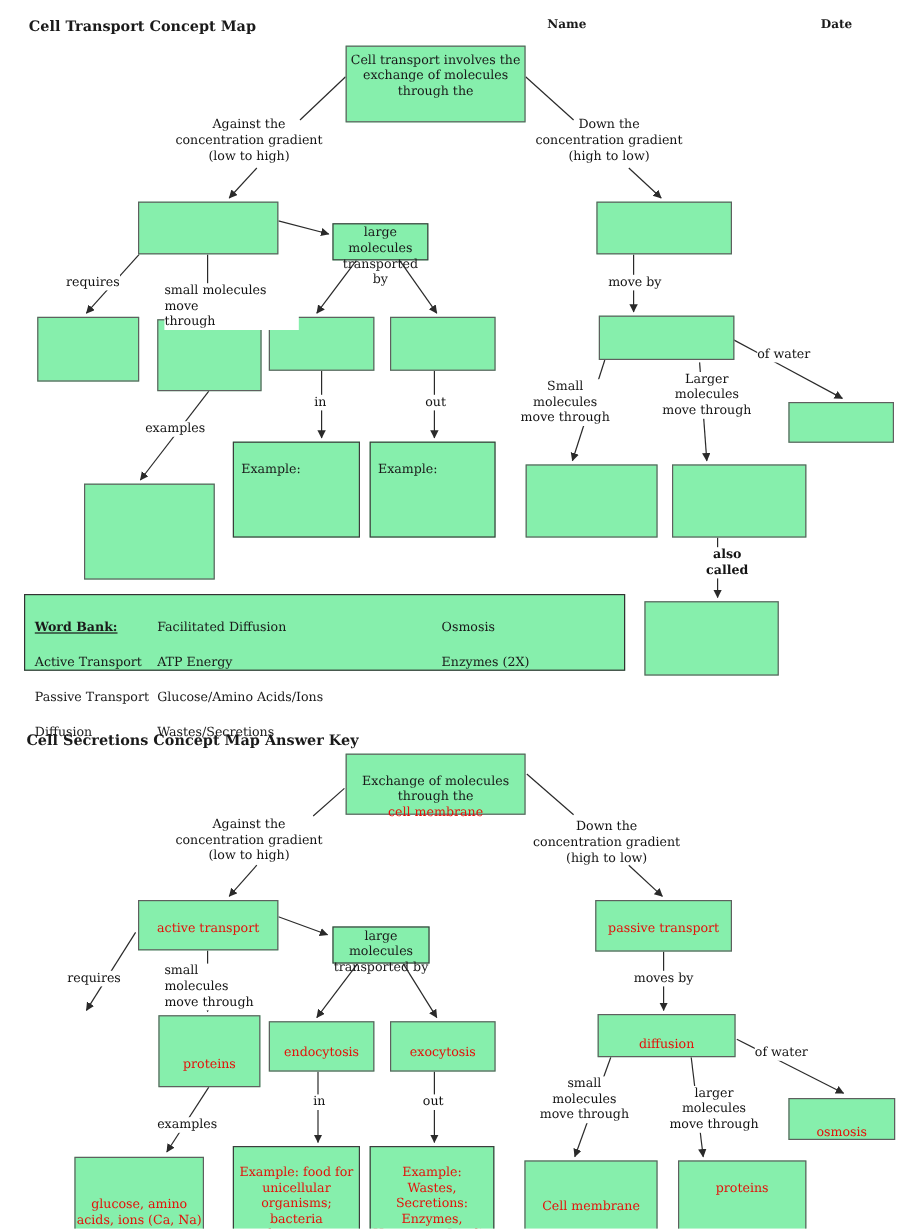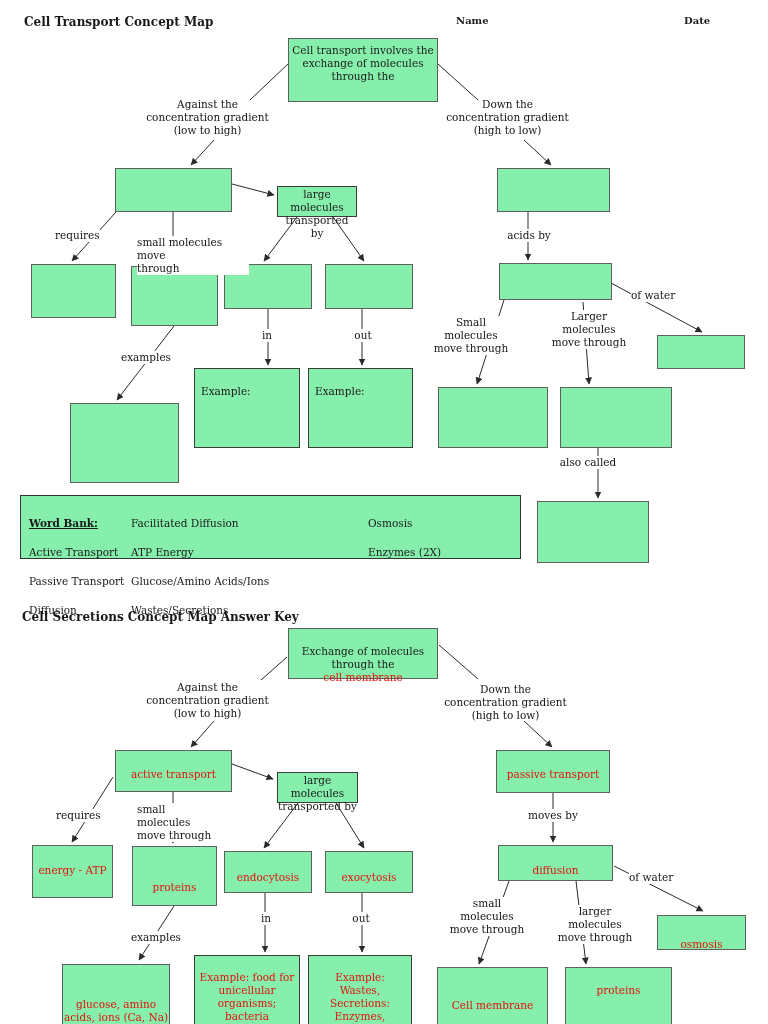--- a/index.html
+++ b/index.html
@@ -92,21 +92,21 @@
 
   <div class="box" style="left:115px; top:168px; width:117px; height:44px;"></div>
   <div class="box" style="left:497px; top:168px; width:113px; height:44px;"></div>
 
   <div class="box ctr" style="left:277px; top:186px; width:80px; height:31px; padding-top:1px; border-color:#3c3c3c;">large molecules
 transported by</div>
 
   <div class="lbl bgw" style="left:55px; top:229px;">requires</div>
   <div class="lbl bgw" style="left:137px; top:236px; width:112px;">small molecules move
 through</div>
-  <div class="lbl bgw ctr" style="left:498px; top:229px; width:62px;">acids by</div>
+  <div class="lbl bgw ctr" style="left:498px; top:229px; width:62px;">move by</div>
 
   <div class="box" style="left:31px;  top:264px; width:85px; height:54px;"></div>
   <div class="box" style="left:131px; top:266px; width:87px; height:60px;"></div>
   <div class="box" style="left:224px; top:264px; width:88px; height:45px;"></div>
   <div class="box" style="left:325px; top:264px; width:88px; height:45px;"></div>
 
   <div class="lbl bgw ctr" style="left:255px; top:329px; width:24px;">in</div>
   <div class="lbl bgw ctr" style="left:349px; top:329px; width:28px;">out</div>
   <div class="lbl bgw ctr" style="left:119px; top:351px; width:54px;">examples</div>
 
@@ -122,21 +122,21 @@
   <div class="lbl bgw ctr" style="left:431px; top:316px; width:80px;">Small molecules
 move through</div>
   <div class="lbl bgw ctr" style="left:547px; top:310px; width:84px;">Larger molecules
 move through</div>
   <div class="lbl bgw" style="left:631px; top:289px;">of water</div>
 
   <div class="box" style="left:438px; top:387px; width:110px; height:61px;"></div>
   <div class="box" style="left:560px; top:387px; width:112px; height:61px;"></div>
   <div class="box" style="left:657px; top:335px; width:88px; height:34px;"></div>
 
-  <div class="lbl bgw ctr" style="left:558px; top:456px; width:60px;">also called</div>
+  <div class="lbl bgw ctr" style="left:576px; top:456px; width:60px;font-weight:bold;">also called</div>
   <div class="box" style="left:537px; top:501px; width:112px; height:62px;"></div>
 
   <div class="box" style="left:20px; top:495px; width:501px; height:64px; border:1.5px solid #333;">
     <div class="wb-col" style="left:110px;">
       <span>Facilitated Diffusion</span><br>
       <span>ATP Energy</span><br>
       <span>Glucose/Amino Acids/Ions</span><br>
       <span>Wastes/Secretions</span>
     </div>
     <div class="wb-col" style="left:8px;">
@@ -174,23 +174,20 @@
   </div>
 
   <div class="box ctr" style="left:277px; top:772px; width:81px; height:31px; padding-top:1px; border-color:#3c3c3c;">large molecules
 transported by</div>
 
   <div class="lbl bgw" style="left:56px; top:809px;">requires</div>
   <div class="lbl bgw" style="left:137px; top:803px; width:84px;">small molecules
 move through</div>
   <div class="lbl bgw ctr" style="left:520px; top:809px; width:66px;">moves by</div>
 
-  <div class="box ctr" style="left:32px; top:845px; width:81px; height:53px; padding-top:5px;">
-    <span class="red">energy - ATP</span>
-  </div>
   <div class="box ctr" style="left:132px; top:846px; width:85px; height:60px; padding-top:21px;">
     <span class="red">proteins</span>
   </div>
   <div class="box ctr" style="left:224px; top:851px; width:88px; height:42px; padding-top:6px;">
     <span class="red">endocytosis</span>
   </div>
   <div class="box ctr" style="left:325px; top:851px; width:88px; height:42px; padding-top:6px;">
     <span class="red">exocytosis</span>
   </div>
 

